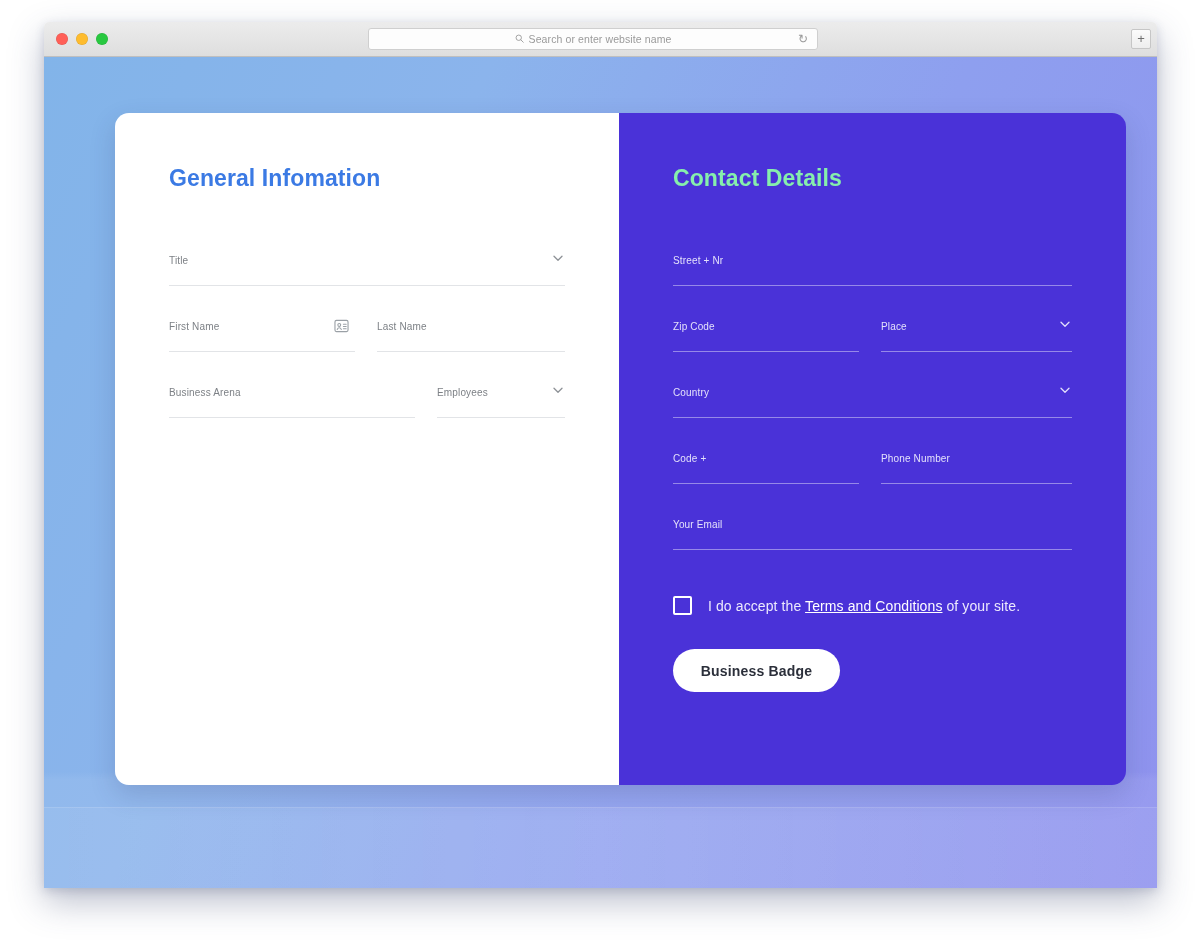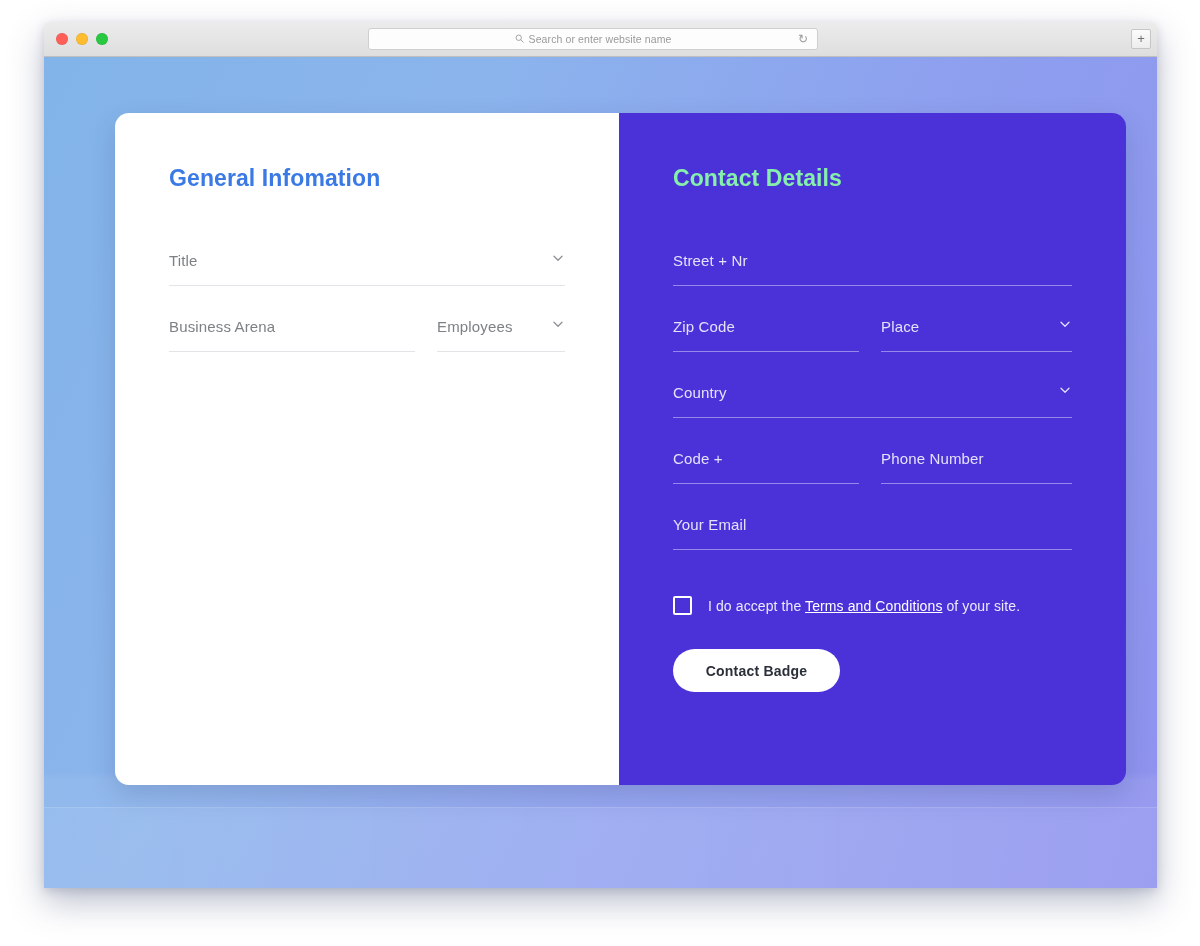--- a/index.html
+++ b/index.html
@@ -172,21 +172,21 @@
     margin-bottom: 14px;
   }
   .field {
     position: relative;
     flex: 1;
     height: 52px;
     display: flex;
     align-items: center;
   }
   .field .placeholder {
-    font-size: 15px;
+    font-size: 10px;
     letter-spacing: .15px;
     white-space: nowrap;
   }
   .field .underline {
     position: absolute;
     left: 0; right: 0; bottom: 0;
     height: 1px;
   }
 
   
@@ -311,20 +311,40 @@
                   <span class="placeholder">Title</span>
                   <span class="chevron">
                     <svg width="10" height="7" viewBox="0 0 10 7" fill="none">
                       <path d="M1 1.3 L5 5.2 L9 1.3" stroke-width="1.3" stroke-linecap="round" stroke-linejoin="round" fill="none"></path>
                     </svg>
                   </span>
                   <span class="underline"></span>
                 </div>
               </div>
               <div class="field-row">
+                <div class="field w-narrow">
+                  <span class="placeholder">First Name</span>
+                  <span class="card-icon">
+                    <svg width="15" height="14" viewBox="0 0 16 15" fill="none">
+                      <rect x="1" y="1.5" width="14" height="12" rx="1.6" stroke-width="1.2"></rect>
+                      <circle cx="5.6" cy="6.4" r="1.5" stroke-width="1.1"></circle>
+                      <path d="M3.4 11.2c.5-1.2 1.3-1.8 2.2-1.8s1.7.6 2.2 1.8" stroke-width="1.1" stroke-linecap="round"></path>
+                      <line x1="10" y1="5.6" x2="13" y2="5.6" stroke-width="1.1" stroke-linecap="round"></line>
+                      <line x1="10" y1="8" x2="13" y2="8" stroke-width="1.1" stroke-linecap="round"></line>
+                      <line x1="10" y1="10.4" x2="13" y2="10.4" stroke-width="1.1" stroke-linecap="round"></line>
+                    </svg>
+                  </span>
+                  <span class="underline"></span>
+                </div>
+                <div class="field w-rest">
+                  <span class="placeholder">Last Name</span>
+                  <span class="underline"></span>
+                </div>
+              </div>
+              <div class="field-row">
                 <div class="field w-mid">
                   <span class="placeholder">Business Arena</span>
                   <span class="underline"></span>
                 </div>
                 <div class="field w-rest">
                   <span class="placeholder">Employees</span>
                   <span class="chevron">
                     <svg width="10" height="7" viewBox="0 0 10 7" fill="none">
                       <path d="M1 1.3 L5 5.2 L9 1.3" stroke-width="1.3" stroke-linecap="round" stroke-linejoin="round" fill="none"></path>
                     </svg>
@@ -388,19 +408,19 @@
               </div>
             </div>
 
           <div id="terms-row">
             <div id="terms-checkbox"></div>
             <div id="terms-text">
               <span>I do accept the </span><a id="terms-link" href="#">Terms and Conditions</a><span> of your site.</span>
             </div>
           </div>
 
-          <button id="register-button">Contact Badge</button>
+          <button id="register-button">Business Badge</button>
         </div>
 
       </div>
     </div>
   </div>
 </div>
 
 </body></html>

